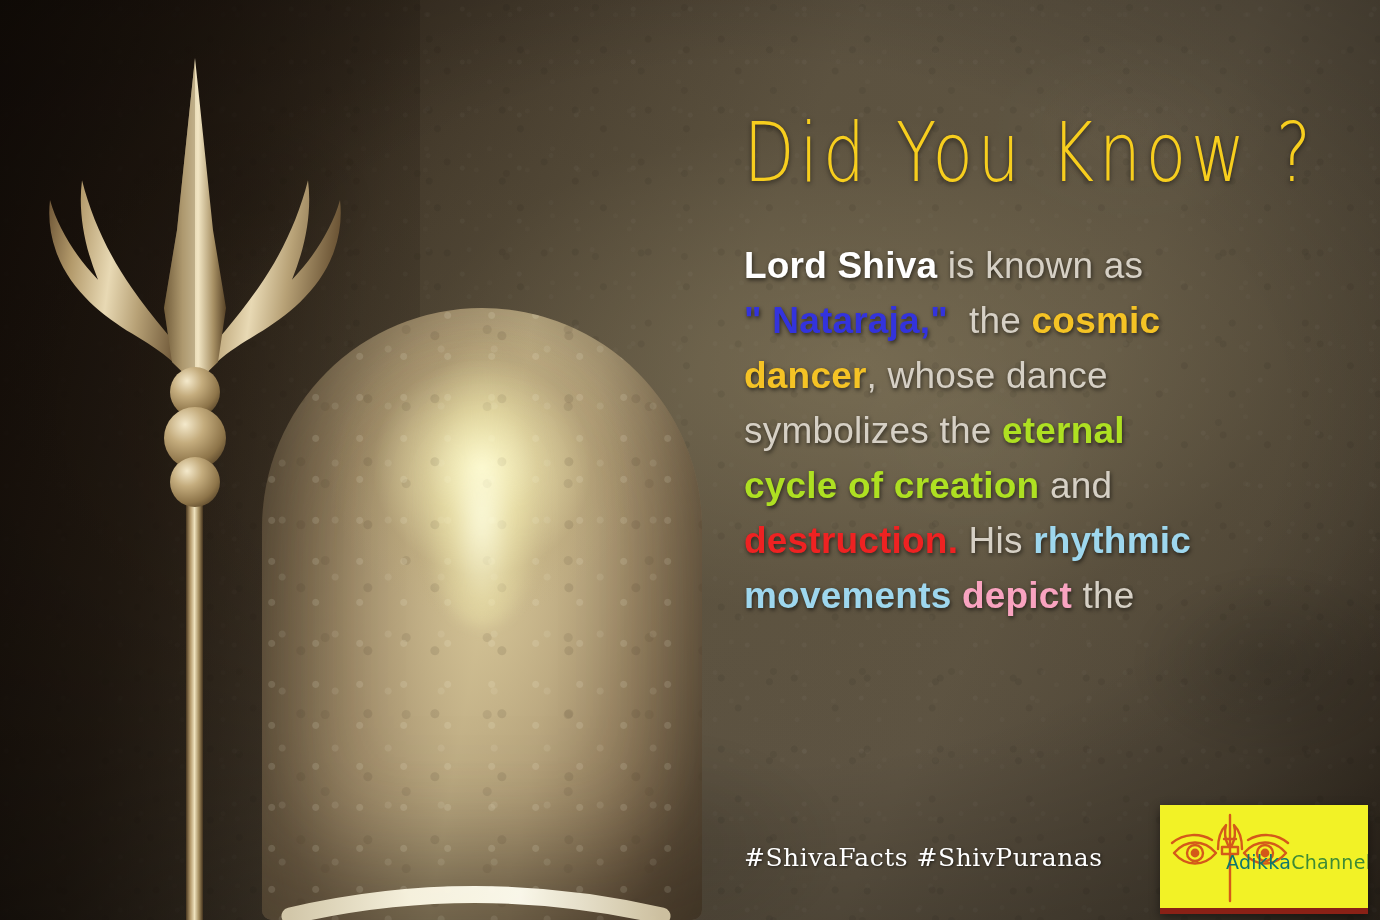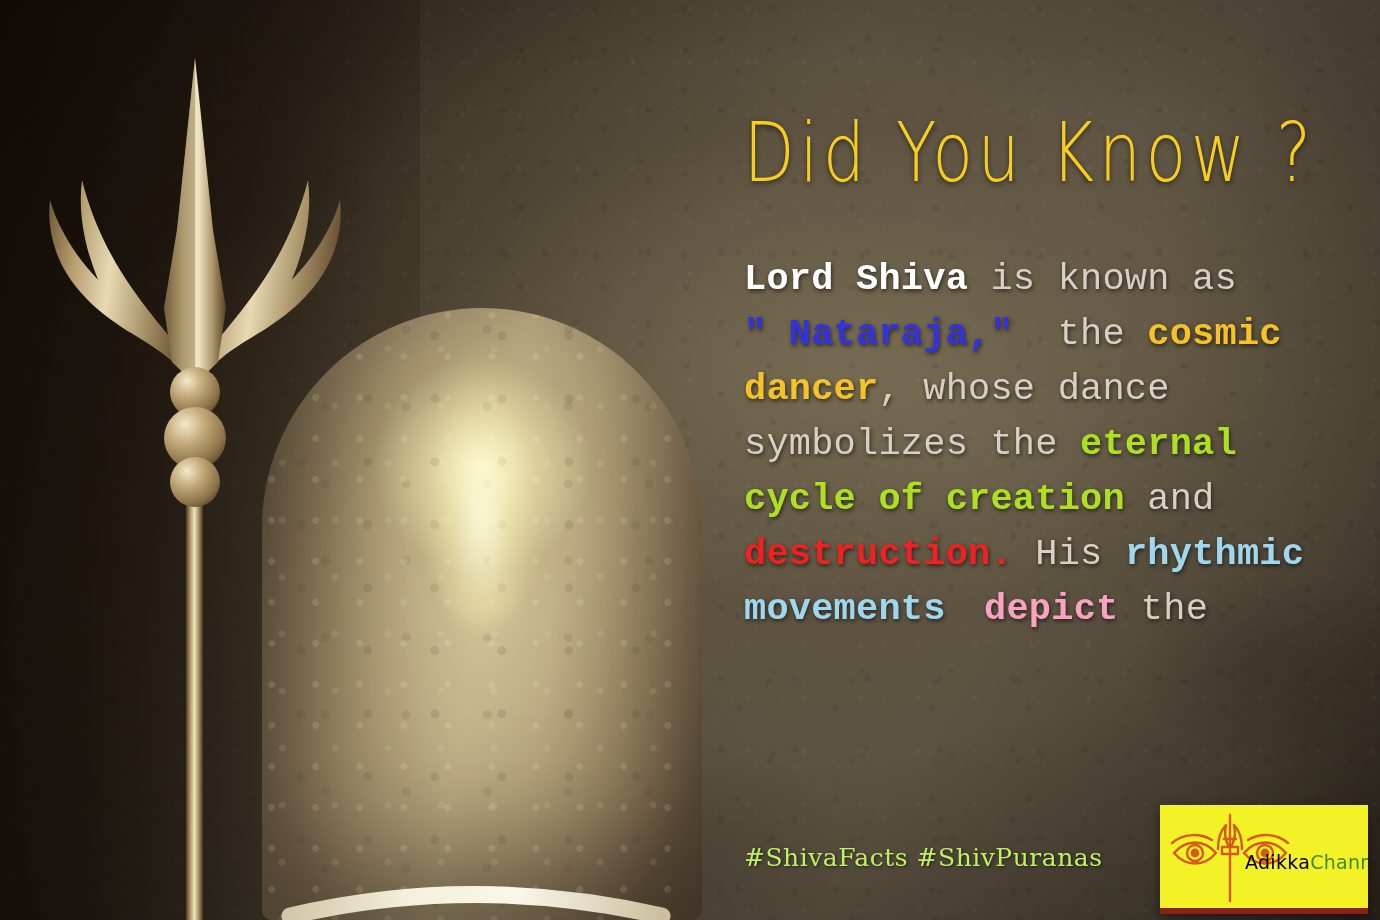--- a/index.html
+++ b/index.html
@@ -129,46 +129,46 @@
     font-weight: 300;
     letter-spacing: 5px;
     line-height: 1;
     text-shadow: 0 2px 5px rgba(0,0,0,0.55);
     transform: scaleY(1.25);
     transform-origin: center top;
   }
   .body-copy {
     position: absolute;
     left: 44px;
-    top: 252px;
+    top: 238px;
     width: 620px;
-    font-family: Liberation Mono, monospace;
+    font-family: Liberation Sans, sans-serif;
     font-size: 37px;
     line-height: 55px;
     color: #D6D0C5;
     text-shadow: 1px 2px 4px rgba(0,0,0,0.60);
     letter-spacing: 0.2px;
   }
   .body-copy .w { white-space: pre-wrap; }
   .c-white  { color: #FFFFFF; font-weight: bold; }
   .c-gray   { color: #D6D0C5; }
   .c-blue   { color: #3333DD; font-weight: bold; }
   .c-gold   { color: #F5C325; font-weight: bold; }
   .c-green  { color: #AEE022; font-weight: bold; }
   .c-red    { color: #EE2222; font-weight: bold; margin-top: 28px; }
   .c-cyan   { color: #9ED7EE; font-weight: bold; }
-  .c-pink   { color: #F9A3C0; font-weight: bold; margin-left: 16px; }
+  .c-pink   { color: #F9A3C0; font-weight: bold; }
 
   .hashtags {
     position: absolute;
     left: 44px;
     top: 843px;
     font-family: "DejaVu Serif", "Liberation Serif", serif;
     font-size: 25px;
-    color: #bef264;
+    color: #ffffff;
     letter-spacing: 0.5px;
     text-shadow: 1px 1px 3px rgba(0,0,0,0.6);
   }
 
   
   .badge {
     position: absolute;
     left: 460px;
     top: 805px;
     width: 208px;
@@ -181,21 +181,21 @@
   .badge-logo { position: absolute; left: 10px; top: 4px; width: 120px; height: 95px; }
   .badge-text {
     position: absolute;
     left: 66px;
     top: 46px;
     font-family: "DejaVu Sans", sans-serif;
     font-size: 19px;
     letter-spacing: 0.3px;
     white-space: nowrap;
   }
-  .badge-text .a { color: #000000; margin-left: 19px; }
+  .badge-text .a { color: #0f766e; }
   .badge-text .b { color: #3E8B35; }
 </style>
 </head>
 <body>
 
 <div class="poster">
 
   <div class="bg-base"></div>
   <div class="bg-noise"></div>
   <div class="bg-clouds"></div>

